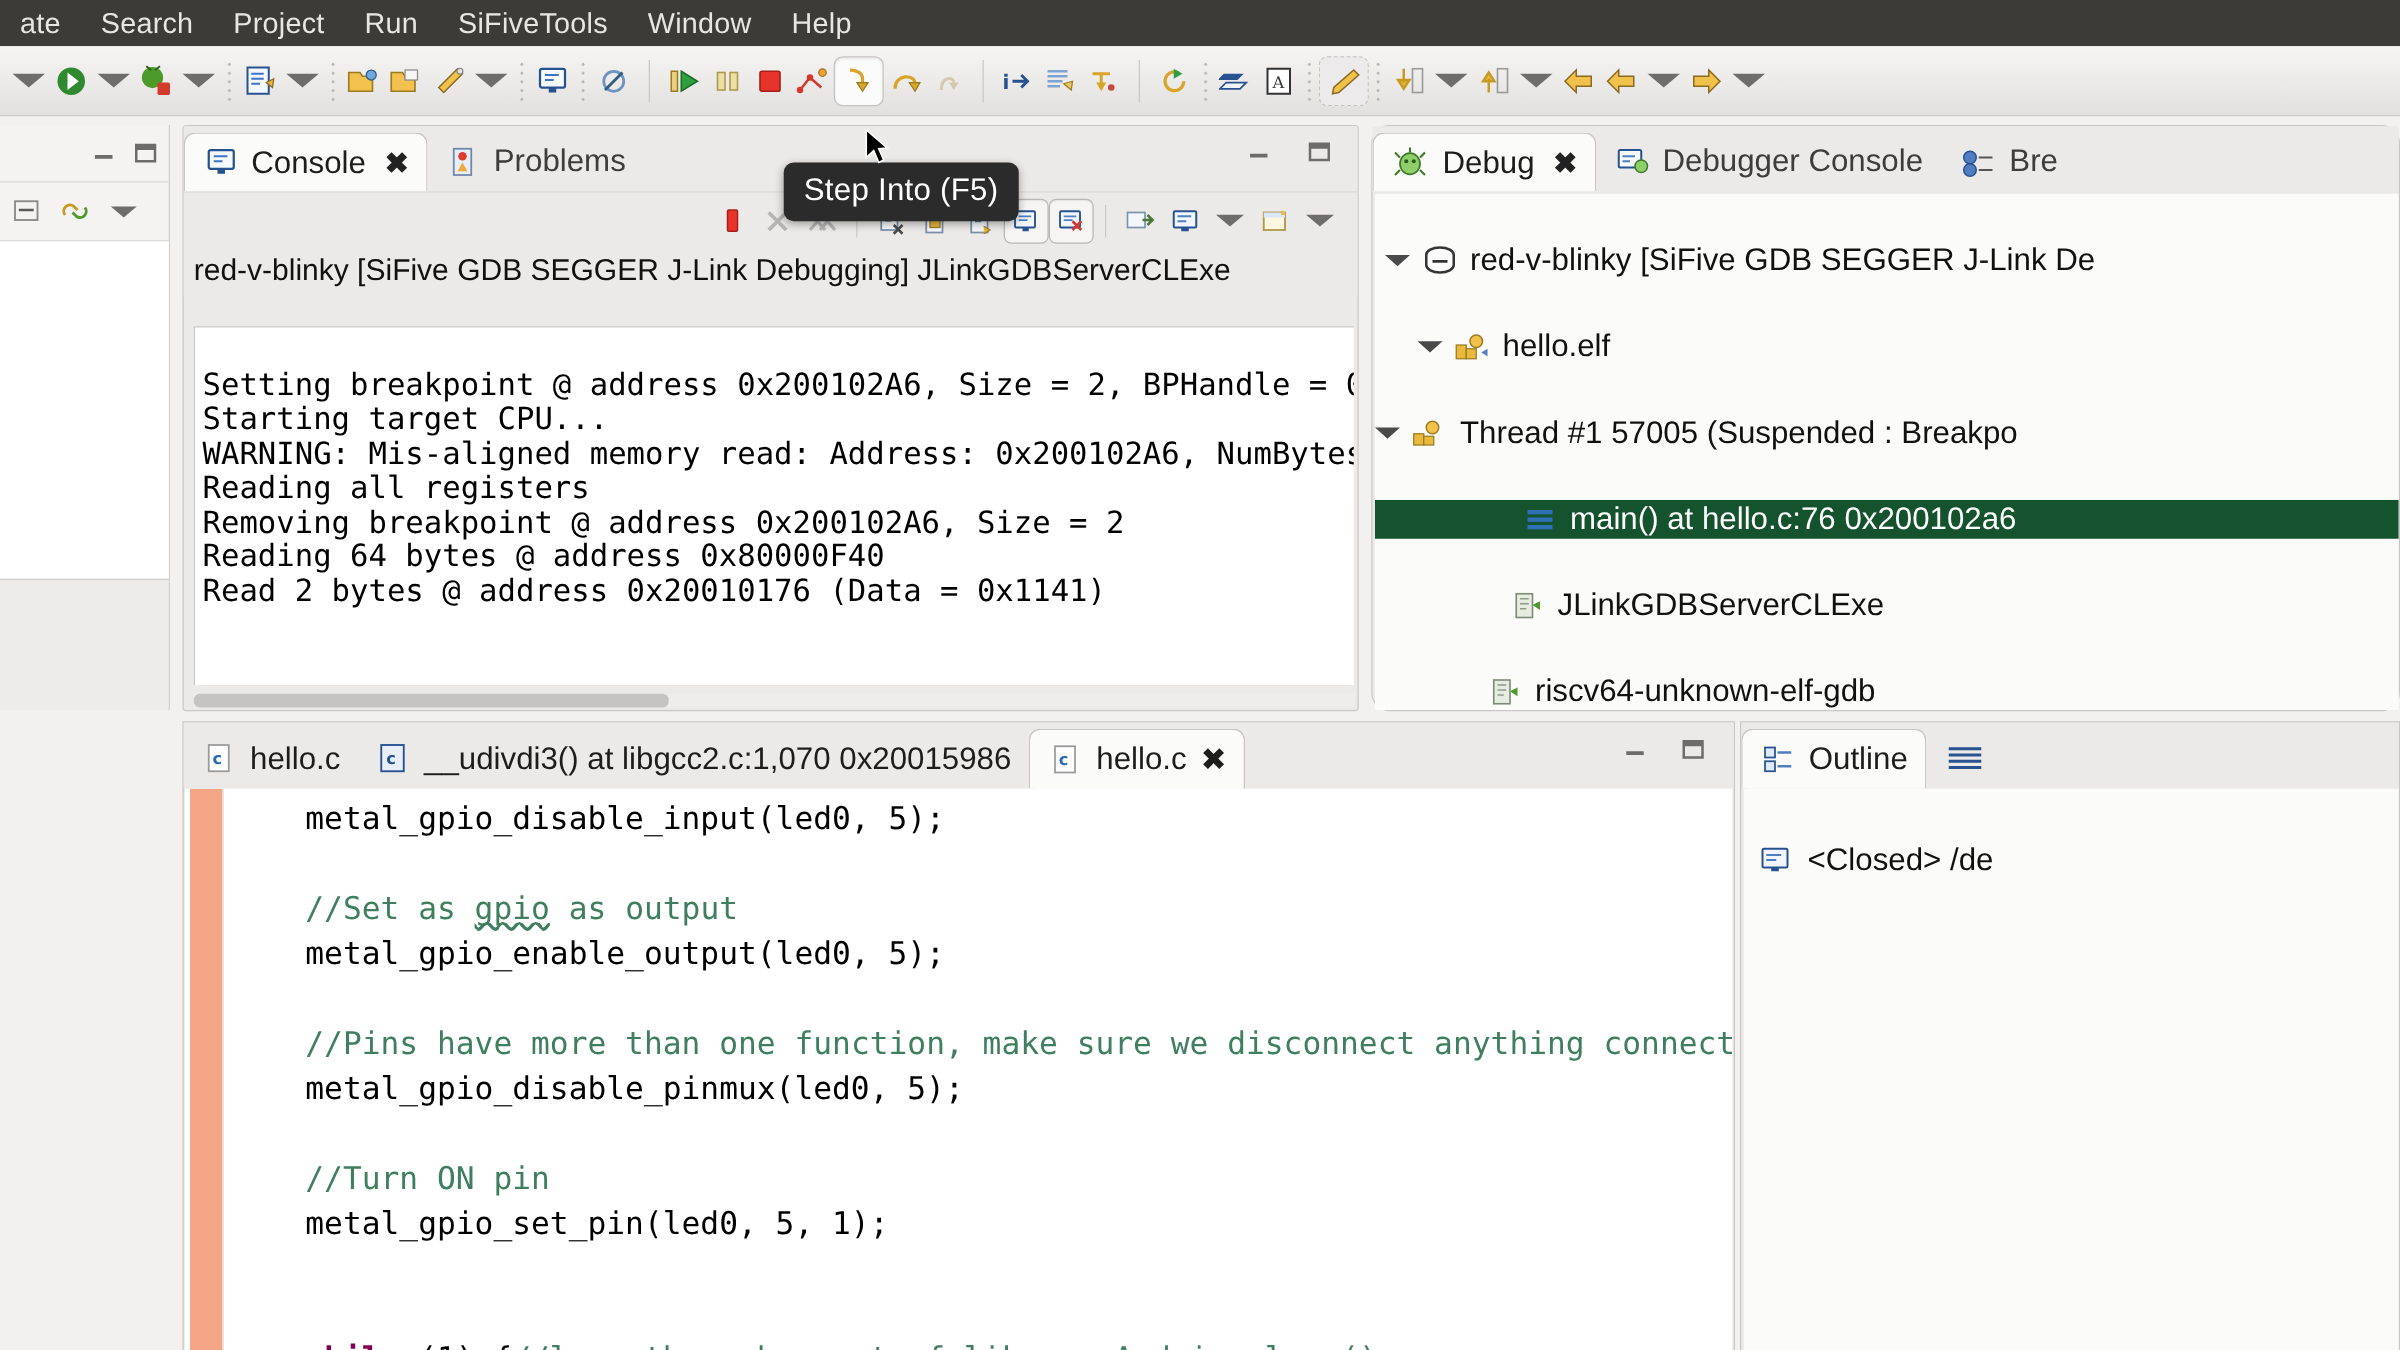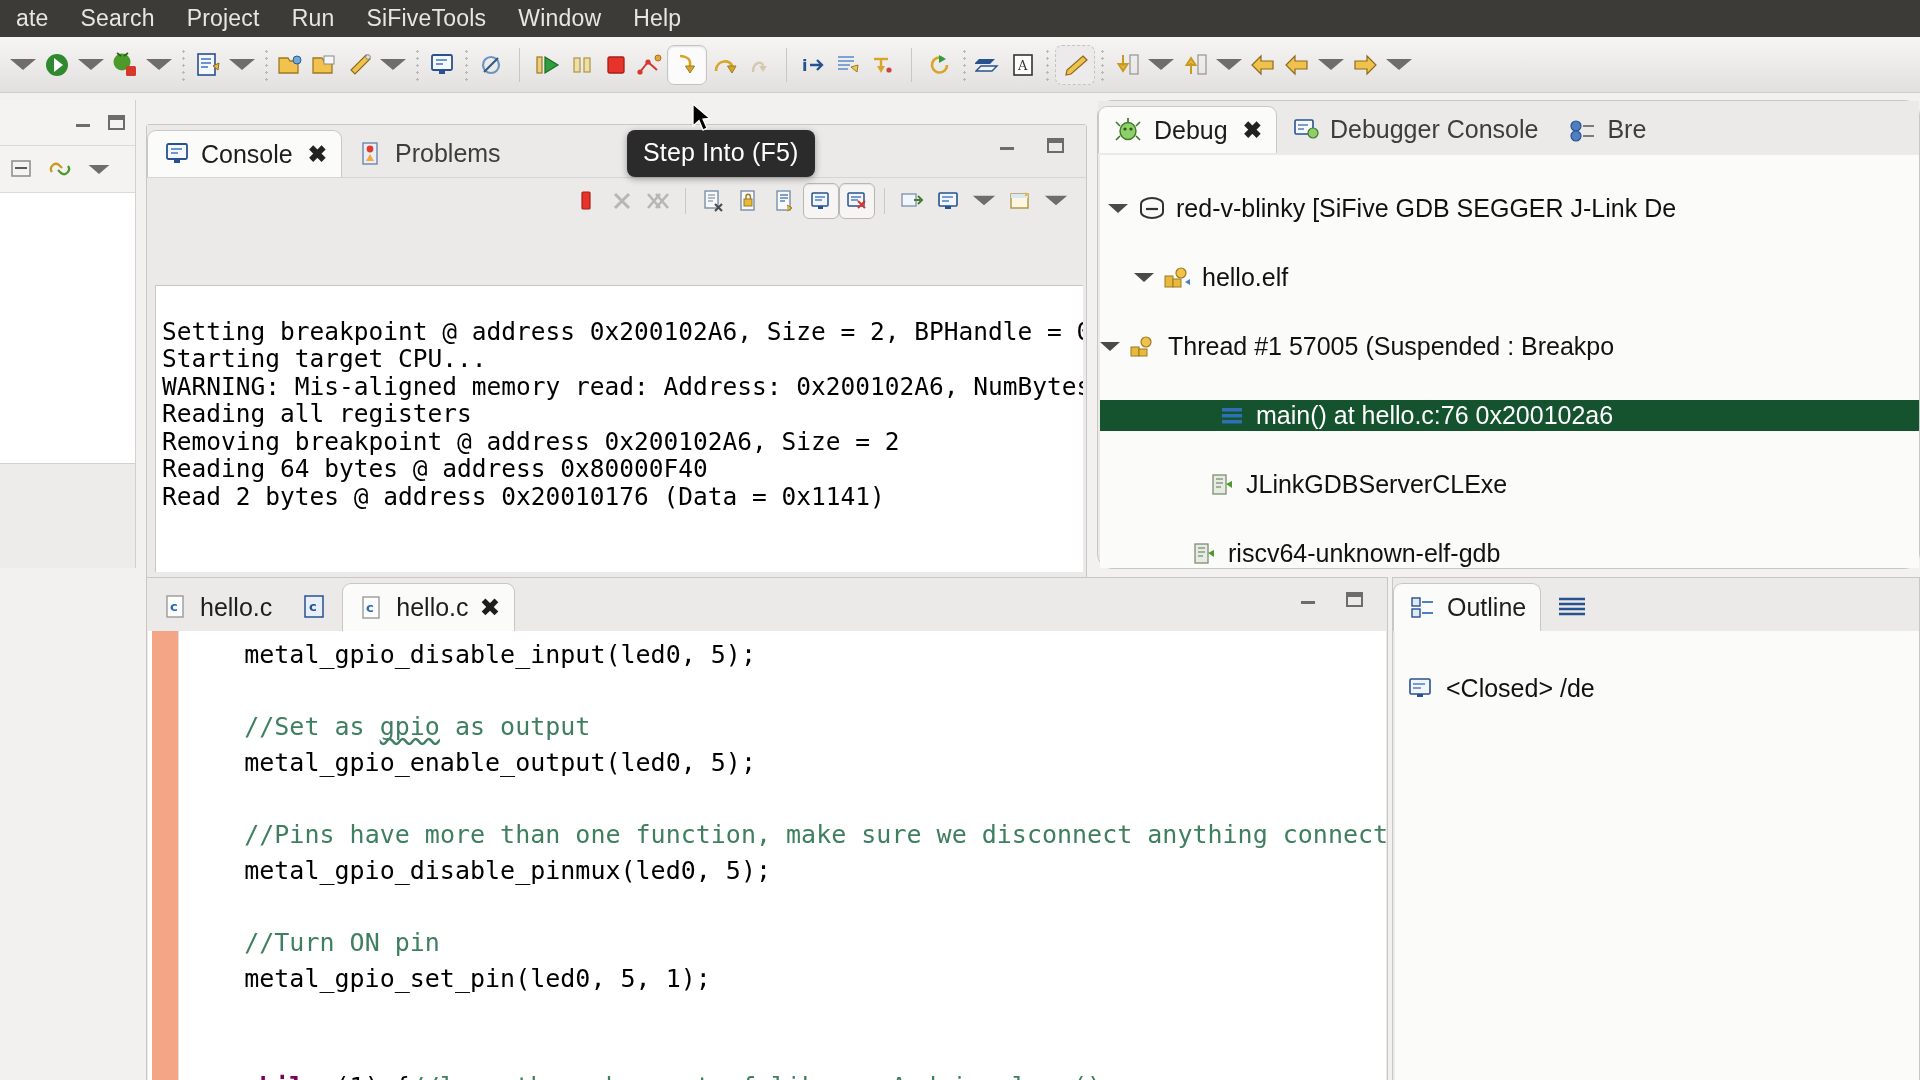--- a/index.html
+++ b/index.html
@@ -147,21 +147,20 @@
   }
 
   
   #console-panel {
     position: absolute;
     left: 146px; top: 7px;
     width: 941px; height: 469px;
     background: #eceae8;
     border: 1px solid #c9c7c5;
     border-radius: 3px;
-    margin-top: 24px;
   }
   .tabrow {
     height: 52px;
     display: flex;
     align-items: flex-end;
     position: relative;
     background: #eceae8;
   }
   .tab {
     display: flex; align-items: center;
@@ -715,20 +714,21 @@
           <rect x="3" y="5" width="17" height="14" fill="#fdf6e0" stroke="#b09a4e" stroke-width="1.5"></rect>
           <path d="M3 5 h17 v4 H3z" fill="#dce7f5"></path>
           <path d="M17 3 l4 4 l-4 0 z" fill="#e8b93c"></path>
         </svg>
       </div>
       <div class="vt">
           <div class="caret" style="transform:scale(.86)"></div>
         </div>
     </div>
 
+    <div class="console-title">red-v-blinky [SiFive GDB SEGGER J-Link Debugging] JLinkGDBServerCLExe</div>
 
     <div class="console-body">
 <span>Setting breakpoint @ address 0x200102A6, Size = 2, BPHandle = 0x0003</span>
 <span>Starting target CPU...</span>
 <span>WARNING: Mis-aligned memory read: Address: 0x200102A6, NumBytes: 4,</span>
 <span>Reading all registers</span>
 <span>Removing breakpoint @ address 0x200102A6, Size = 2</span>
 <span>Reading 64 bytes @ address 0x80000F40</span>
 <span>Read 2 bytes @ address 0x20010176 (Data = 0x1141)</span>
     </div>
@@ -846,20 +846,21 @@
           <rect x="4" y="2" width="16" height="21" fill="#fdfdfd" stroke="#9a9a9a" stroke-width="1.4"></rect>
           <text x="7" y="17" font-family="DejaVu Sans, sans-serif" font-size="13" fill="#2a6ab5" font-weight="700">c</text>
         </svg>
         <span>hello.c</span>
       </div>
       <div class="etab">
         <svg width="26" height="26" viewBox="0 0 26 26">
           <rect x="3" y="2" width="18" height="21" fill="#e8effa" stroke="#27518f" stroke-width="1.5"></rect>
           <text x="7" y="17" font-family="DejaVu Sans, sans-serif" font-size="13" fill="#27518f" font-weight="700">c</text>
         </svg>
+        <span>__udivdi3() at libgcc2.c:1,070 0x20015986</span>
       </div>
       <div class="etab active">
         <svg width="26" height="26" viewBox="0 0 26 26">
           <rect x="4" y="2" width="16" height="21" fill="#fdfdfd" stroke="#9a9a9a" stroke-width="1.4"></rect>
           <text x="7" y="17" font-family="DejaVu Sans, sans-serif" font-size="13" fill="#2a6ab5" font-weight="700">c</text>
         </svg>
         <span>hello.c</span>
         <span class="closeglyph">✖</span>
       </div>
       <span class="min-icon" style="position:absolute; right:70px; top:16px"></span>

